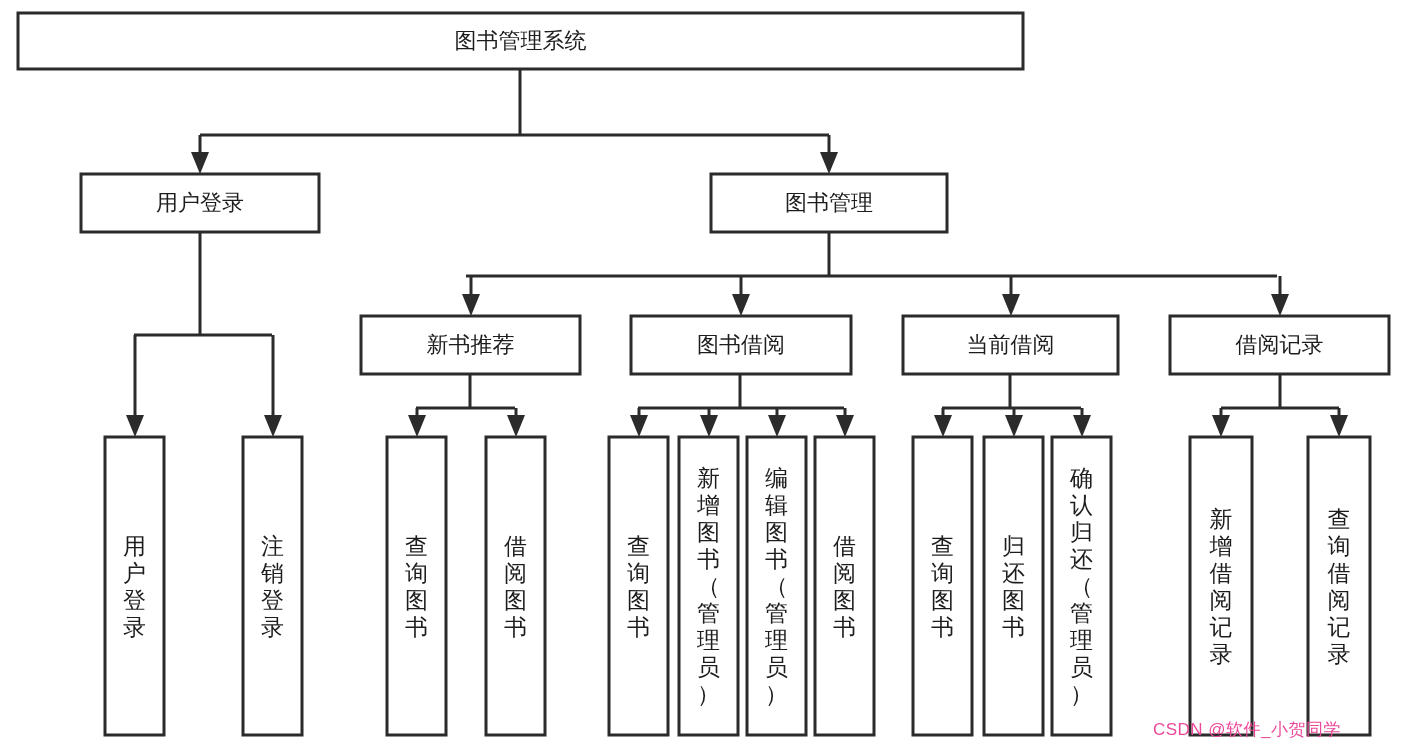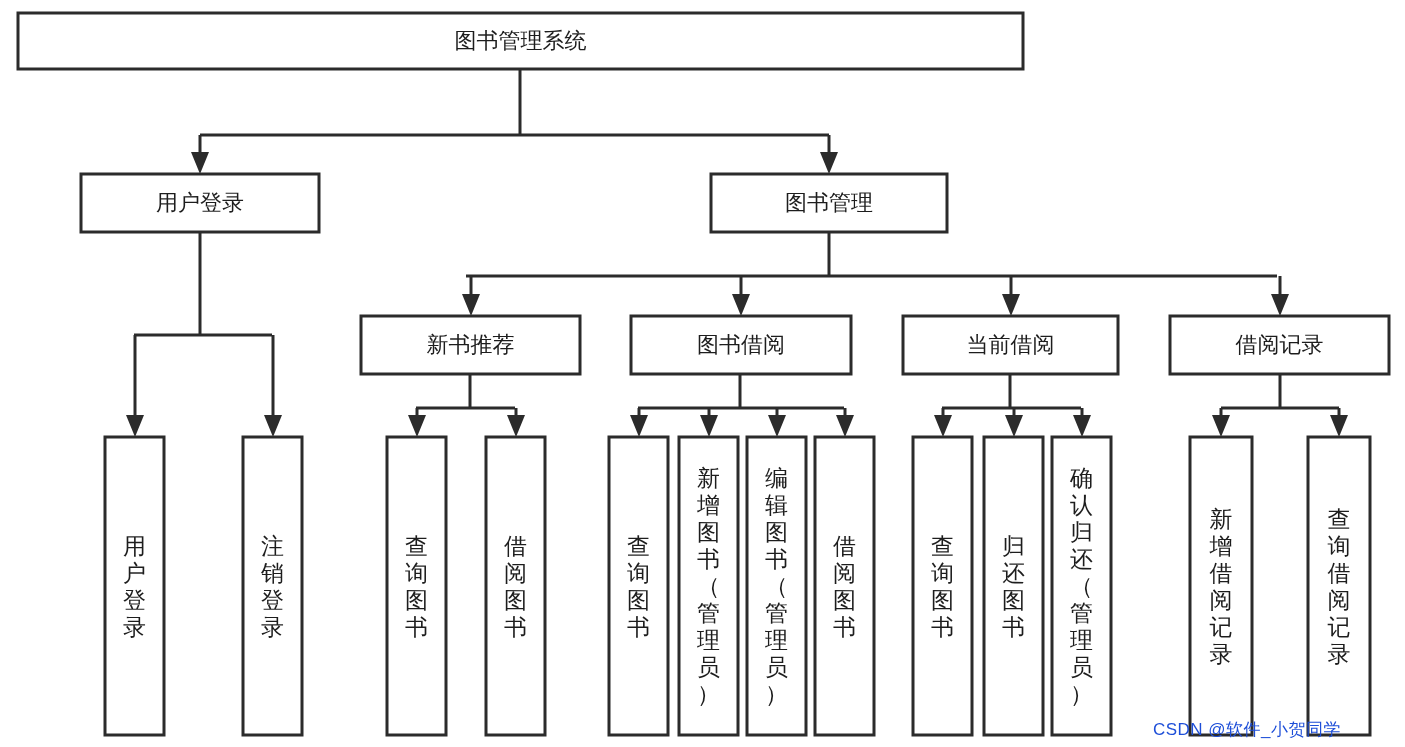--- a/index.html
+++ b/index.html
@@ -53,21 +53,21 @@
     font-size: 23px;
     fill: #1d1d1d;
     text-anchor: middle;
   }
   .watermark {
     position: absolute;
     right: 8px;
     bottom: 6px;
     font-family: "Liberation Sans", "DejaVu Sans", sans-serif;
     font-size: 17px;
-    color: #1d4ed8;
+    color: #ec4899;
     white-space: nowrap;
     letter-spacing: 0.5px;
   }
 </style>
 </head>
 <body>
 
 <div id="diagram-root">
 
   <svg id="tree-svg" viewBox="0 0 1405 747">

